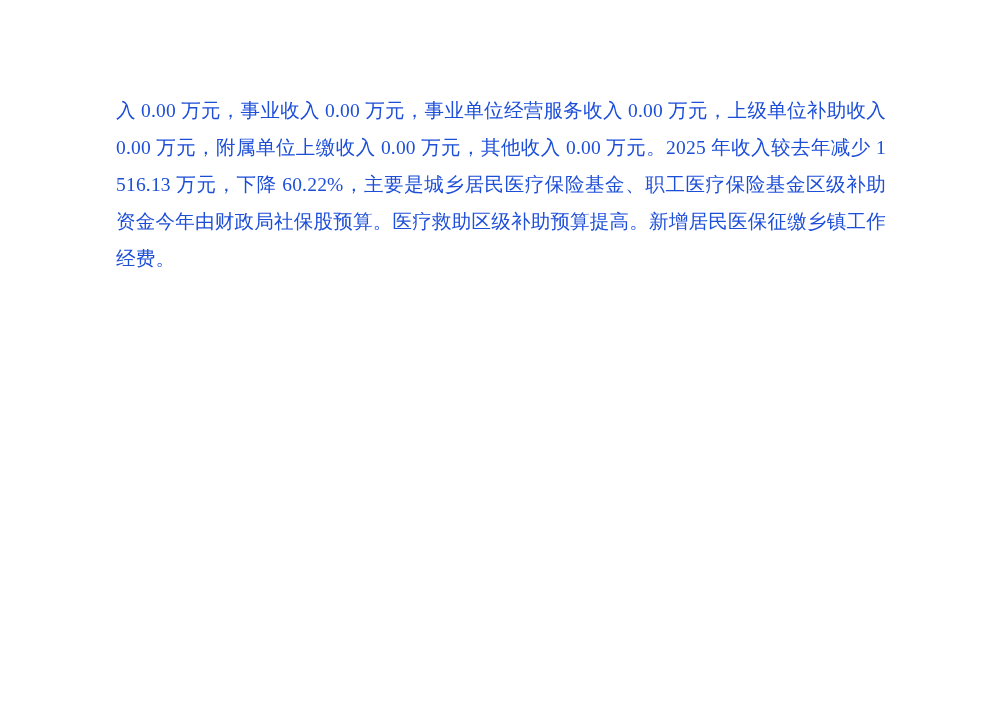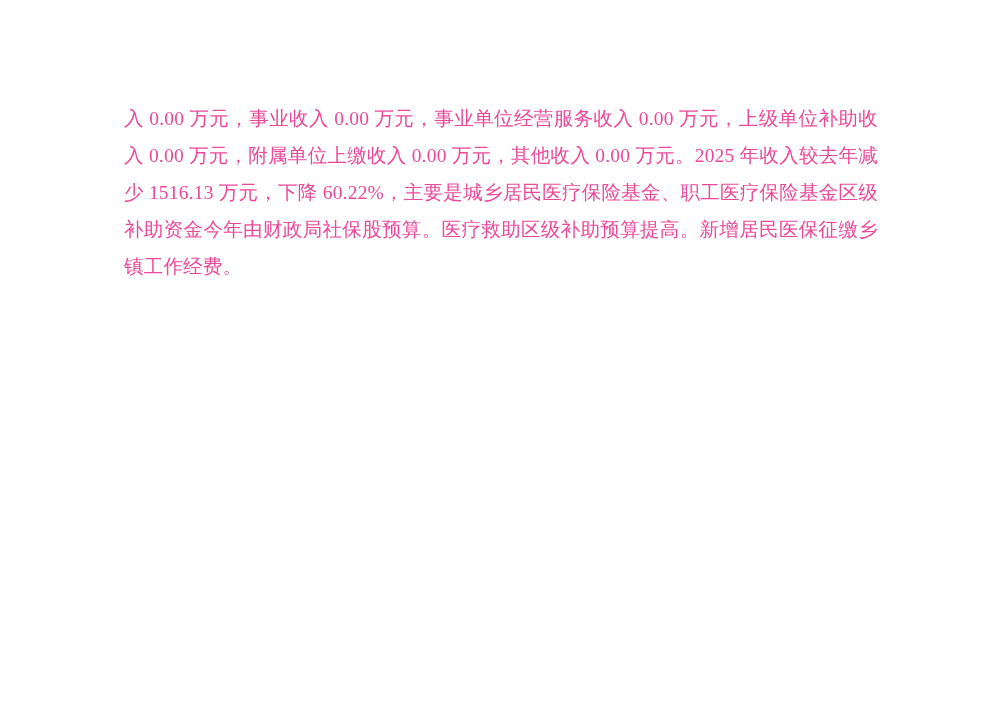--- a/index.html
+++ b/index.html
@@ -20,25 +20,25 @@
     background: #ffffff;
     box-sizing: border-box;
   }
   .doc-body {
     position: absolute;
     left: 112px;
     top: 88px;
     width: 778px;
   }
   .para {
-    margin: 12px;
+    margin: 4px;
     font-family: "Liberation Serif", serif;
     font-size: 19.5px;
     line-height: 37px;
-    color: #ec4899;
+    color: #1d4ed8;
     text-align: justify;
     text-justify: inter-character;
     letter-spacing: 0.2px;
     white-space: pre-wrap;
     word-break: break-all;
   }
 </style>
 </head>
 <body>
 

